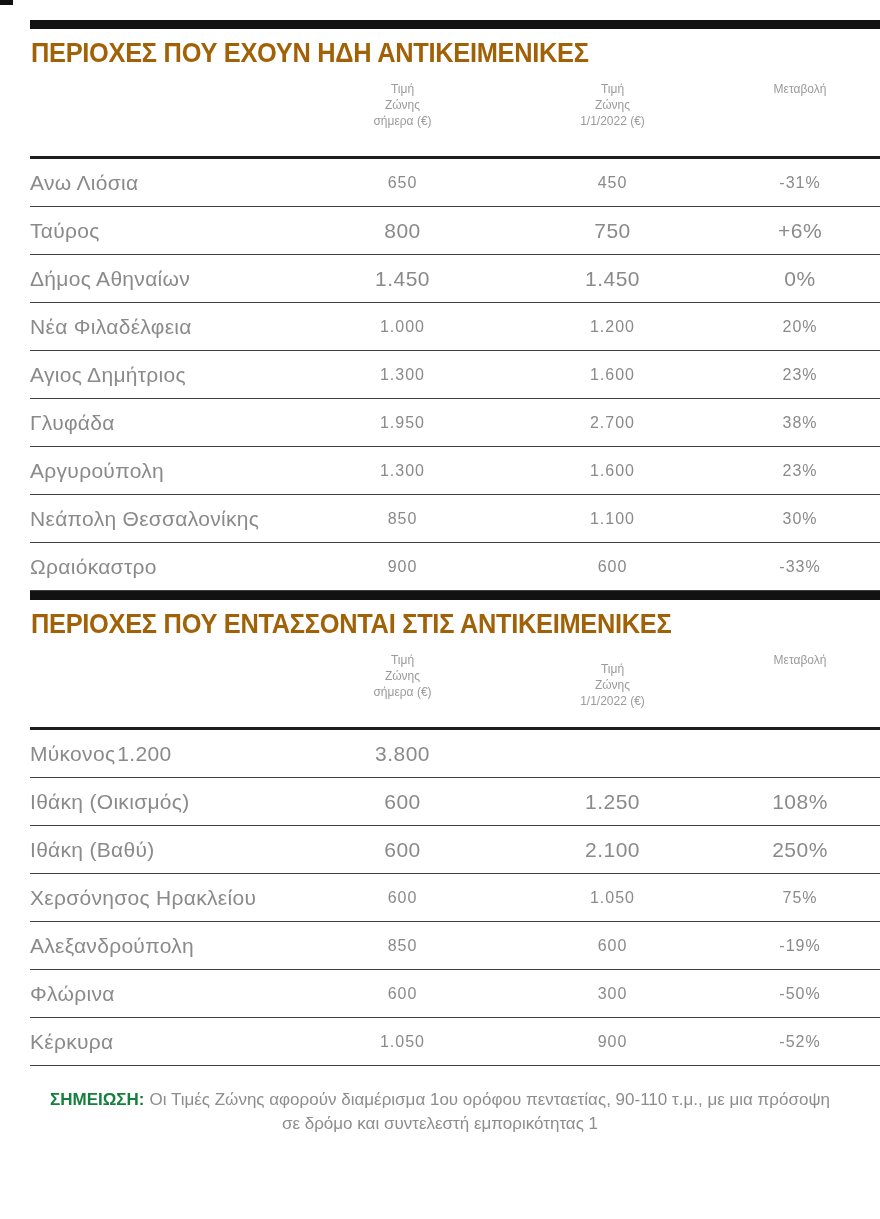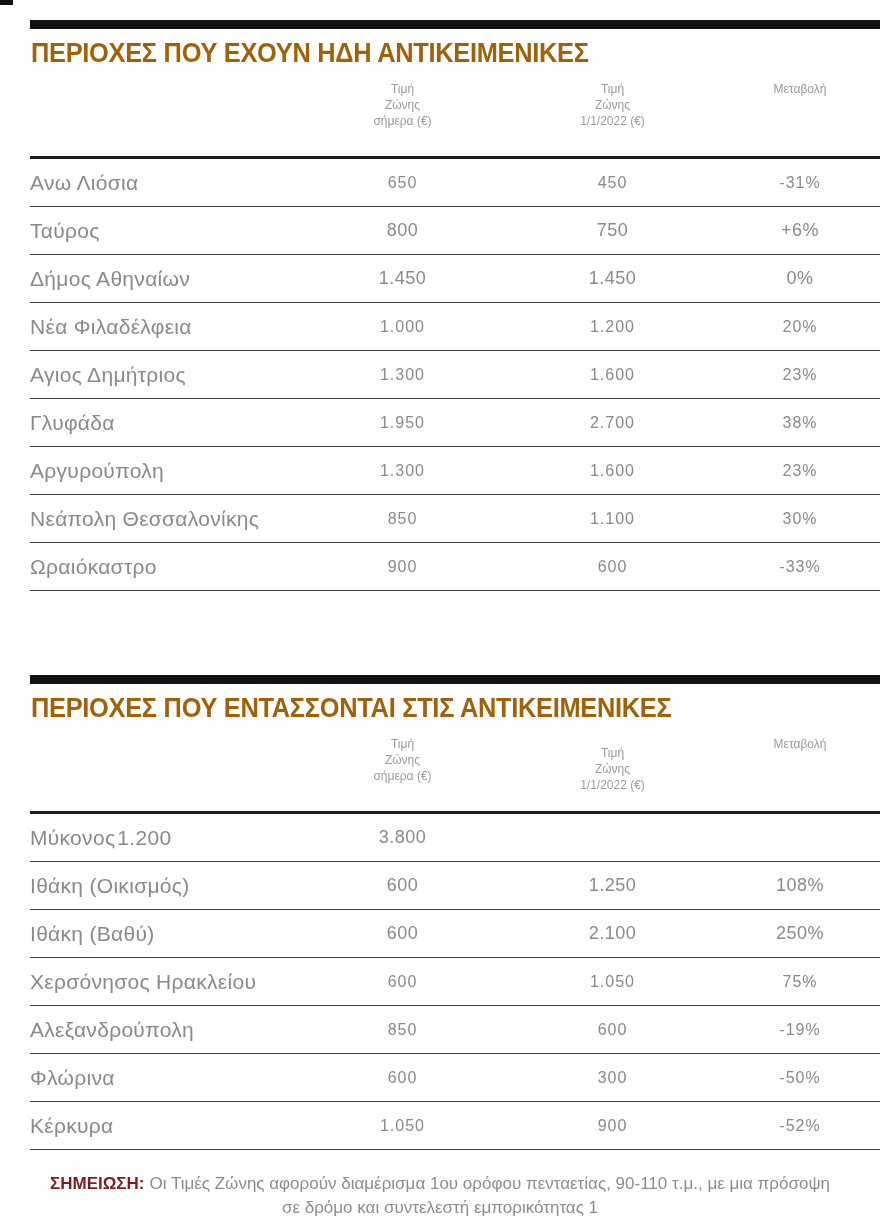--- a/index.html
+++ b/index.html
@@ -21,21 +21,21 @@
     top: 0;
     width: 13px;
     height: 5px;
     background: #111111;
   }
   .section {
     margin-left: 30px;
     margin-right: 0;
   }
   .section.first { padding-top: 20px; }
-  .section.second { margin-top: 84px; }
+  .section.second { }
   .top-bar {
     height: 9px;
     background: #121212;
   }
   .section-title {
     margin: 9px 0 0 1px;
     font-size: 27px;
     font-weight: bold;
     color: #a16207;
     letter-spacing: -0.3px;
@@ -80,32 +80,32 @@
     letter-spacing: 0.3px;
     white-space: nowrap;
     overflow: hidden;
   }
   .cell-label .extra { margin-left: 2px; }
   .cell-val { text-align: center; }
   .cell-val.c1 { width: 205px; }
   .cell-val.c2 { width: 215px; }
   .cell-val.c3 { width: 160px; }
   .cell-val.lg { font-size: 16px; letter-spacing: 1px; }
-  .cell-val.sm { font-size: 18px; letter-spacing: 0.5px; }
+  .cell-val.sm { font-size: 21px; letter-spacing: 0.5px; }
   .note {
     margin: 22px auto 0 auto;
     max-width: 795px;
     text-align: center;
     font-size: 17px;
     line-height: 1.42;
     color: #8d8d8d;
   }
   .note .lead {
     font-weight: bold;
-    color: #7f1d1d;
+    color: #15803d;
     margin-right: 5px;
   }
 </style>
 </head>
 <body>
 
 <div class="page">
   <div class="corner-mark"></div>
   <div id="tables">
       <div class="section first">

